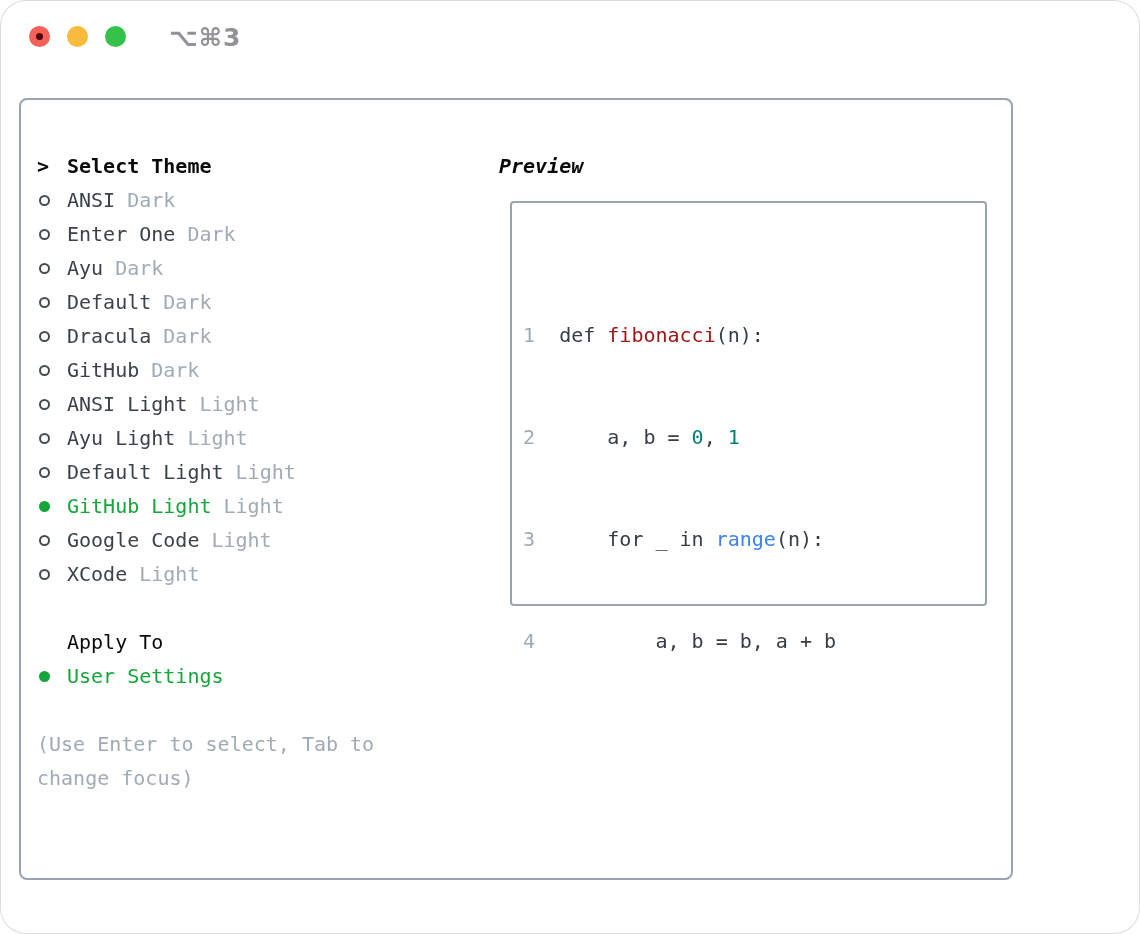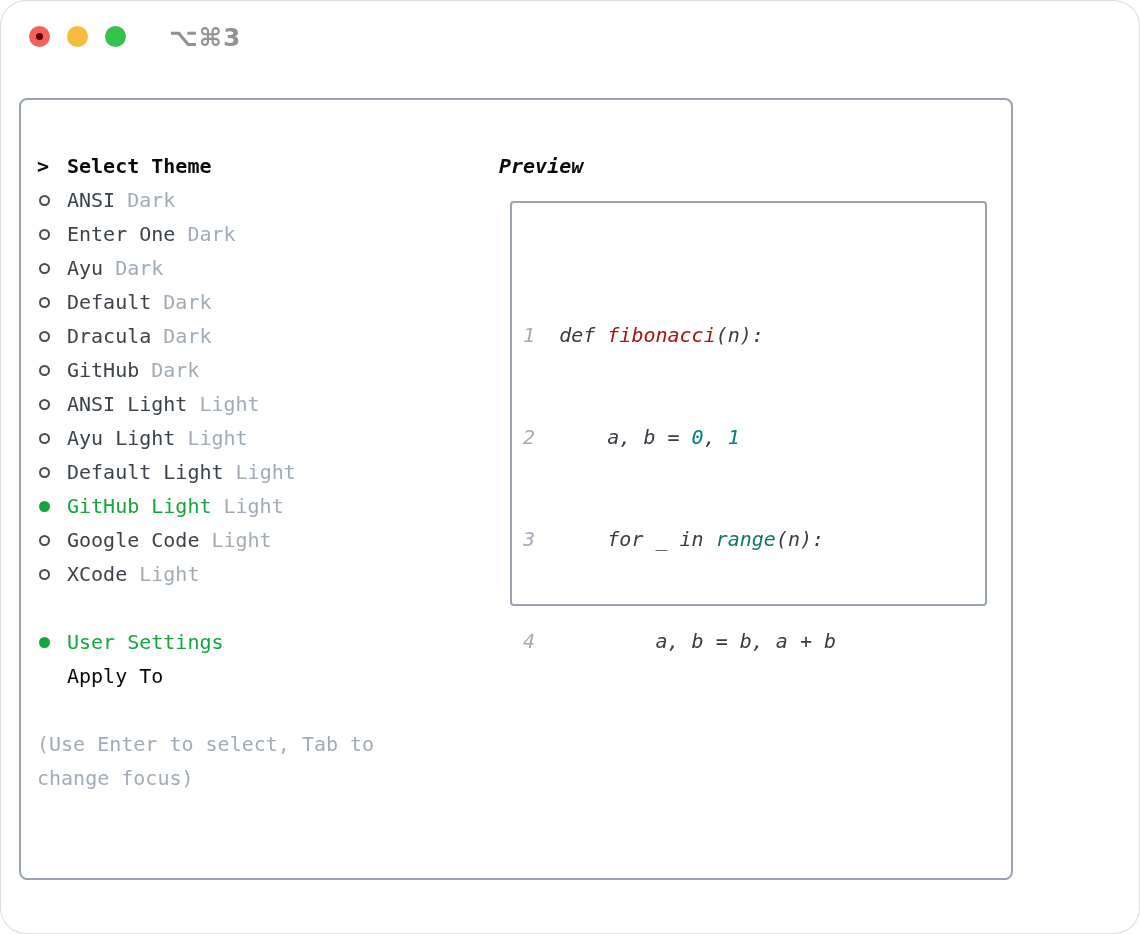--- a/index.html
+++ b/index.html
@@ -52,31 +52,31 @@
   .variant { color:#a0abb6; margin-left:12px; }
   .apply-hdr { color:#0a0a0a; }
   .help { color:#a0abb6; white-space:pre; }
   
   .preview-hdr {
     position:absolute; left:478px; top:49px; height:34px;
     display:flex; align-items:center; font-weight:700; color:#0a0a0a;font-style:italic;
   }
   .preview-box {
     position:absolute; left:489px; top:101px; width:477px; height:405px;
-    border:2px solid #9aa4b0; border-radius:4px; background:#ffffff;font-style:italic;
+    border:2px solid #9aa4b0; border-radius:4px; background:#ffffff;
   }
   .codeblock {
     padding:47px 0 0 11px; white-space:pre; font-size:20px; line-height:34px;
   }
   .cl { height:34px; }
   .k-num     { color:#a0abb6; }
   .k-plain   { color:#363d45; }
   .k-title   { color:#a31414; }
   .k-number  { color:#00807d; }
-  .k-builtin { color:#0f766e; }
+  .k-builtin { color:#3b82f6; }
 </style>
 </head>
 <body>
 
 <div class="window">
 
   <div class="titlebar">
     <div class="traffic">
       <span class="light red">
           <span class="inner-dot"></span>
@@ -152,27 +152,27 @@
         <span class="variant">Light</span>
       </div>
       <div class="row">
         <span class="marker"><span class="dot"></span></span>
         <span class="name">XCode</span>
         <span class="variant">Light</span>
       </div>
 
       <div class="row"></div>
 
+      <div class="row">
+        <span class="marker"></span>
+        <span class="apply-hdr">Apply To</span>
+      </div>
       <div class="row selected">
         <span class="marker"><span class="dot"></span></span>
         <span class="name">User Settings</span>
-      </div>
-      <div class="row">
-        <span class="marker"></span>
-        <span class="apply-hdr">Apply To</span>
       </div>
 
       <div class="row"></div>
 
       <div class="row help">(Use Enter to select, Tab to</div>
       <div class="row help">change focus)</div>
     </div>
 
     <div class="preview-hdr">Preview</div>
 

